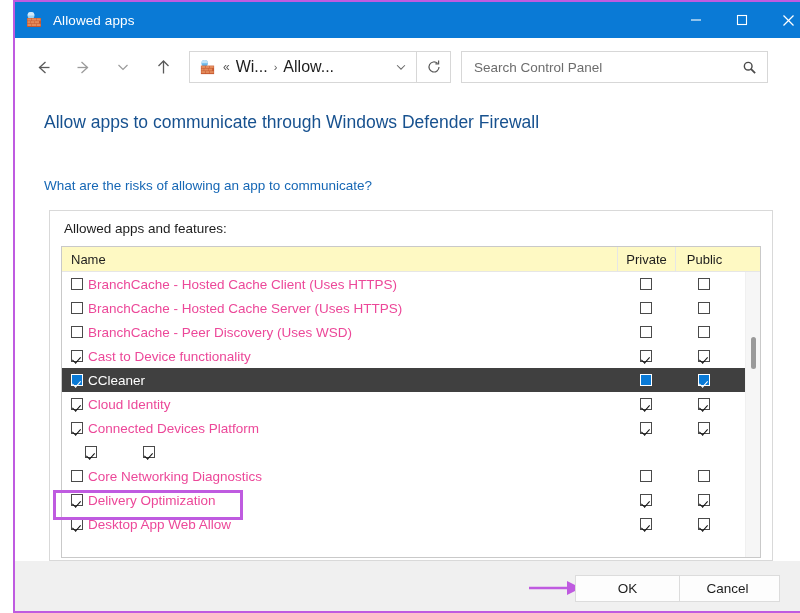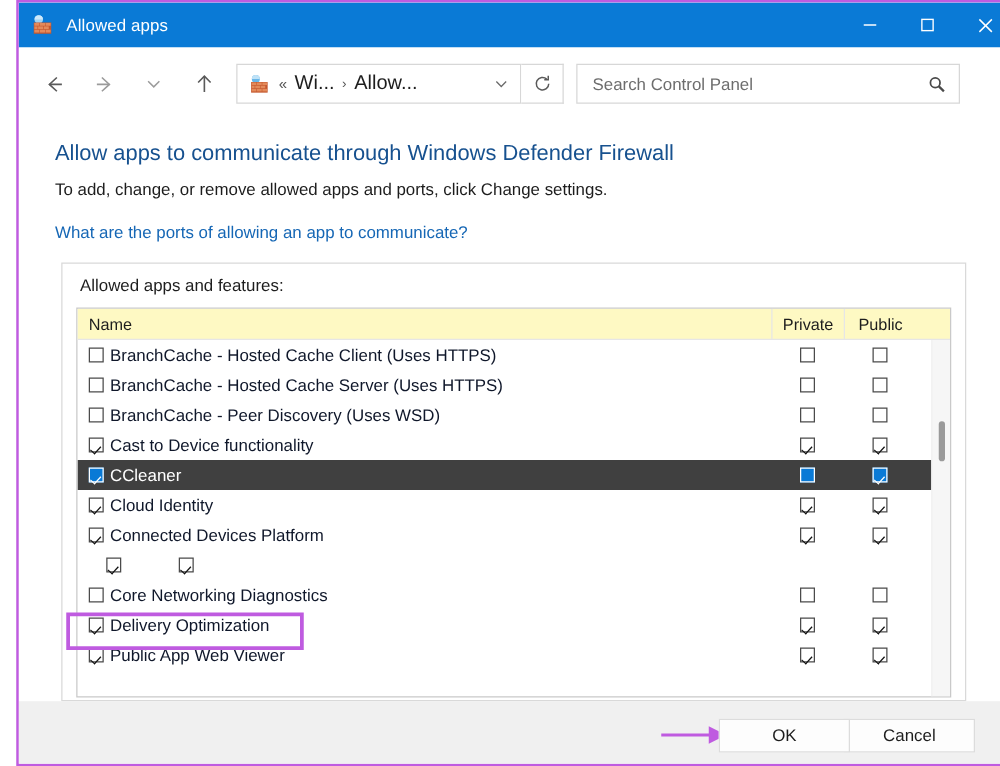--- a/index.html
+++ b/index.html
@@ -159,21 +159,21 @@
   .hdr-name { width: 555px; padding-left: 9px; }
   .hdr-col {
     width: 58px; text-align: center;
     border-left: 1px solid #e6e6e6;
     height: 25px; line-height: 25px;
   }
   #list-rows { position: relative; }
   .row {
     display: flex; align-items: center;
     height: 24px;
-    font-size: 13.5px; color: #0f172a;
+    font-size: 13.5px; color: #ec4899;
   }
   .row.sel { background: #404040; color: #ffffff; }
   .cell-name {
     width: 555px; display: flex; align-items: center;
     padding-left: 9px; white-space: nowrap; overflow: hidden;
   }
   .cell-col { width: 58px; display: flex; align-items: center; justify-content: center; }
 
   .cb {
     width: 12px; height: 12px; flex: none;
@@ -347,22 +347,21 @@
           <circle cx="6.6" cy="6.6" r="4.1" fill="none" stroke="#4a4a4a" stroke-width="1.5"></circle>
           <line x1="9.7" y1="9.7" x2="14" y2="14" stroke="#4a4a4a" stroke-width="1.9"></line>
         </svg>
       </span>
     </div>
   </div>
 
   <div id="content">
 
     <div id="page-title">Allow apps to communicate through Windows Defender Firewall</div>
-    <div id="page-sub">To add, change, or remove allowed apps and ports, click Change settings.</div>
-    <a id="risk-link" href="#">What are the ports of allowing an app to communicate?</a>
+    <a id="risk-link" href="#">What are the risks of allowing an app to communicate?</a>
 
     <div id="change-settings">
       <span id="shield-icon">
         <svg width="15" height="15" viewBox="0 0 16 16">
           <path d="M8 1 L14 3 V8 C14 11.5 11.2 14 8 15.2 C4.8 14 2 11.5 2 8 V3 Z" fill="#d8d8d8"></path>
           <path d="M8 1 L14 3 V8 C14 11.5 11.2 14 8 15.2 Z" fill="#f0c040" opacity="0.75"></path>
           <path d="M8 1 L2 3 V8 C2 11.5 4.8 14 8 15.2 Z" fill="#3a8ede" opacity="0.75"></path>
           <path d="M8 1 L14 3 V8 C14 11.5 11.2 14 8 15.2 C4.8 14 2 11.5 2 8 V3 Z" fill="none" stroke="#b9b9b9" stroke-width="0.8"></path>
         </svg>
       </span>
@@ -491,21 +490,21 @@
               <div class="cell-col">
                 <span class="cb on"></span>
               </div>
               <div class="cell-col">
                 <span class="cb on"></span>
               </div>
             </div>
             <div class="row">
               <div class="cell-name">
                 <span class="cb on"></span>
-                <span>Public App Web Viewer</span>
+                <span>Desktop App Web Allow</span>
               </div>
               <div class="cell-col">
                 <span class="cb on"></span>
               </div>
               <div class="cell-col">
                 <span class="cb on"></span>
               </div>
             </div>
           </div>
 

